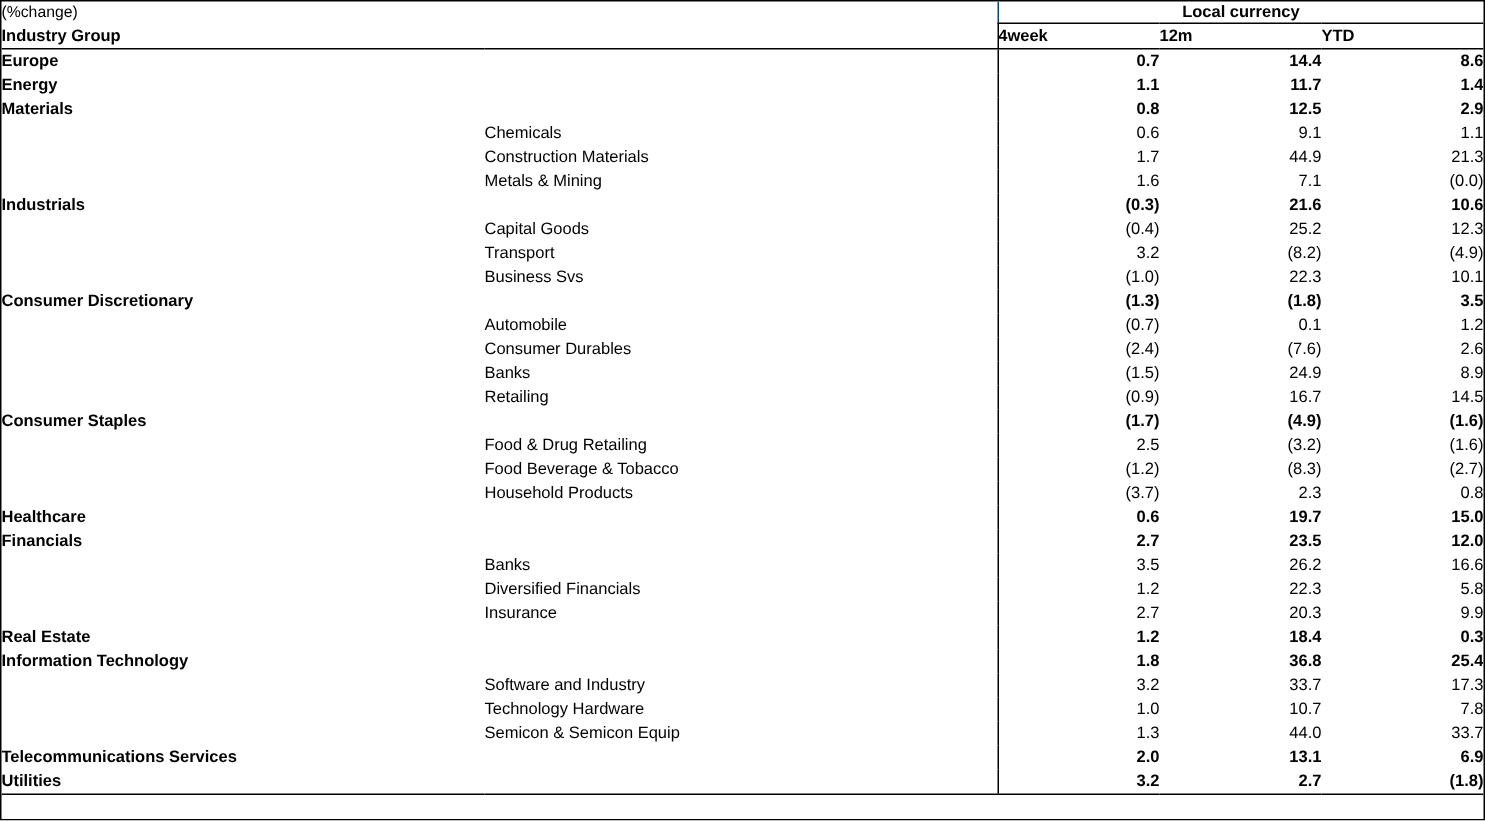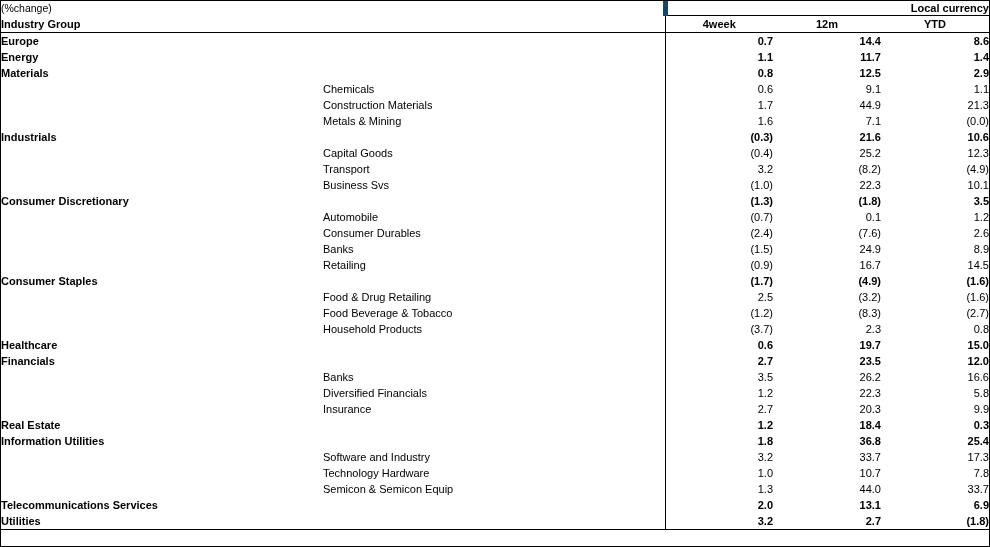--- a/index.html
+++ b/index.html
@@ -43,37 +43,37 @@
   
   .hdr-row td {
     height: 14px;
     line-height: 14px;
   }
   .hdr-change {
     font-size: 10.5px;
     padding-left: 4px;
   }
   .hdr-localcur {
-    text-align: right;
+    text-align: center;
     font-weight: bold;
     border-bottom: 1px solid #000000;
-    border-left: 5px solid #0c4a6e;
+    border-left: 1px solid #0c4a6e;
   }
   .hdr-row2 td {
     height: 16px;
     line-height: 16px;
     border-bottom: 1.5px solid #000000;
   }
   .hdr-industry {
     font-weight: bold;
     padding-left: 4px;
   }
   .hdr-num {
     font-weight: bold;
-    text-align: center;
+    text-align: left;
     padding-right: 18px;
   }
   .hdr-sep-left { border-left: 1px solid #000000; }
 
   
   .data-row td {
     height: 16px;
     line-height: 16px;
   }
   .cell-group {
@@ -295,21 +295,21 @@
           <td class="cell-num">9.9</td>
         </tr>
         <tr class="data-row">
           <td class="cell-group bold">Real Estate</td>
           <td class="cell-sub"></td>
           <td class="cell-num bold vline">1.2</td>
           <td class="cell-num bold">18.4</td>
           <td class="cell-num bold">0.3</td>
         </tr>
         <tr class="data-row">
-          <td class="cell-group bold">Information Utilities</td>
+          <td class="cell-group bold">Information Technology</td>
           <td class="cell-sub"></td>
           <td class="cell-num bold vline">1.8</td>
           <td class="cell-num bold">36.8</td>
           <td class="cell-num bold">25.4</td>
         </tr>
         <tr class="data-row">
           <td class="cell-group"></td>
           <td class="cell-sub">Software and Industry</td>
           <td class="cell-num vline">3.2</td>
           <td class="cell-num">33.7</td>

